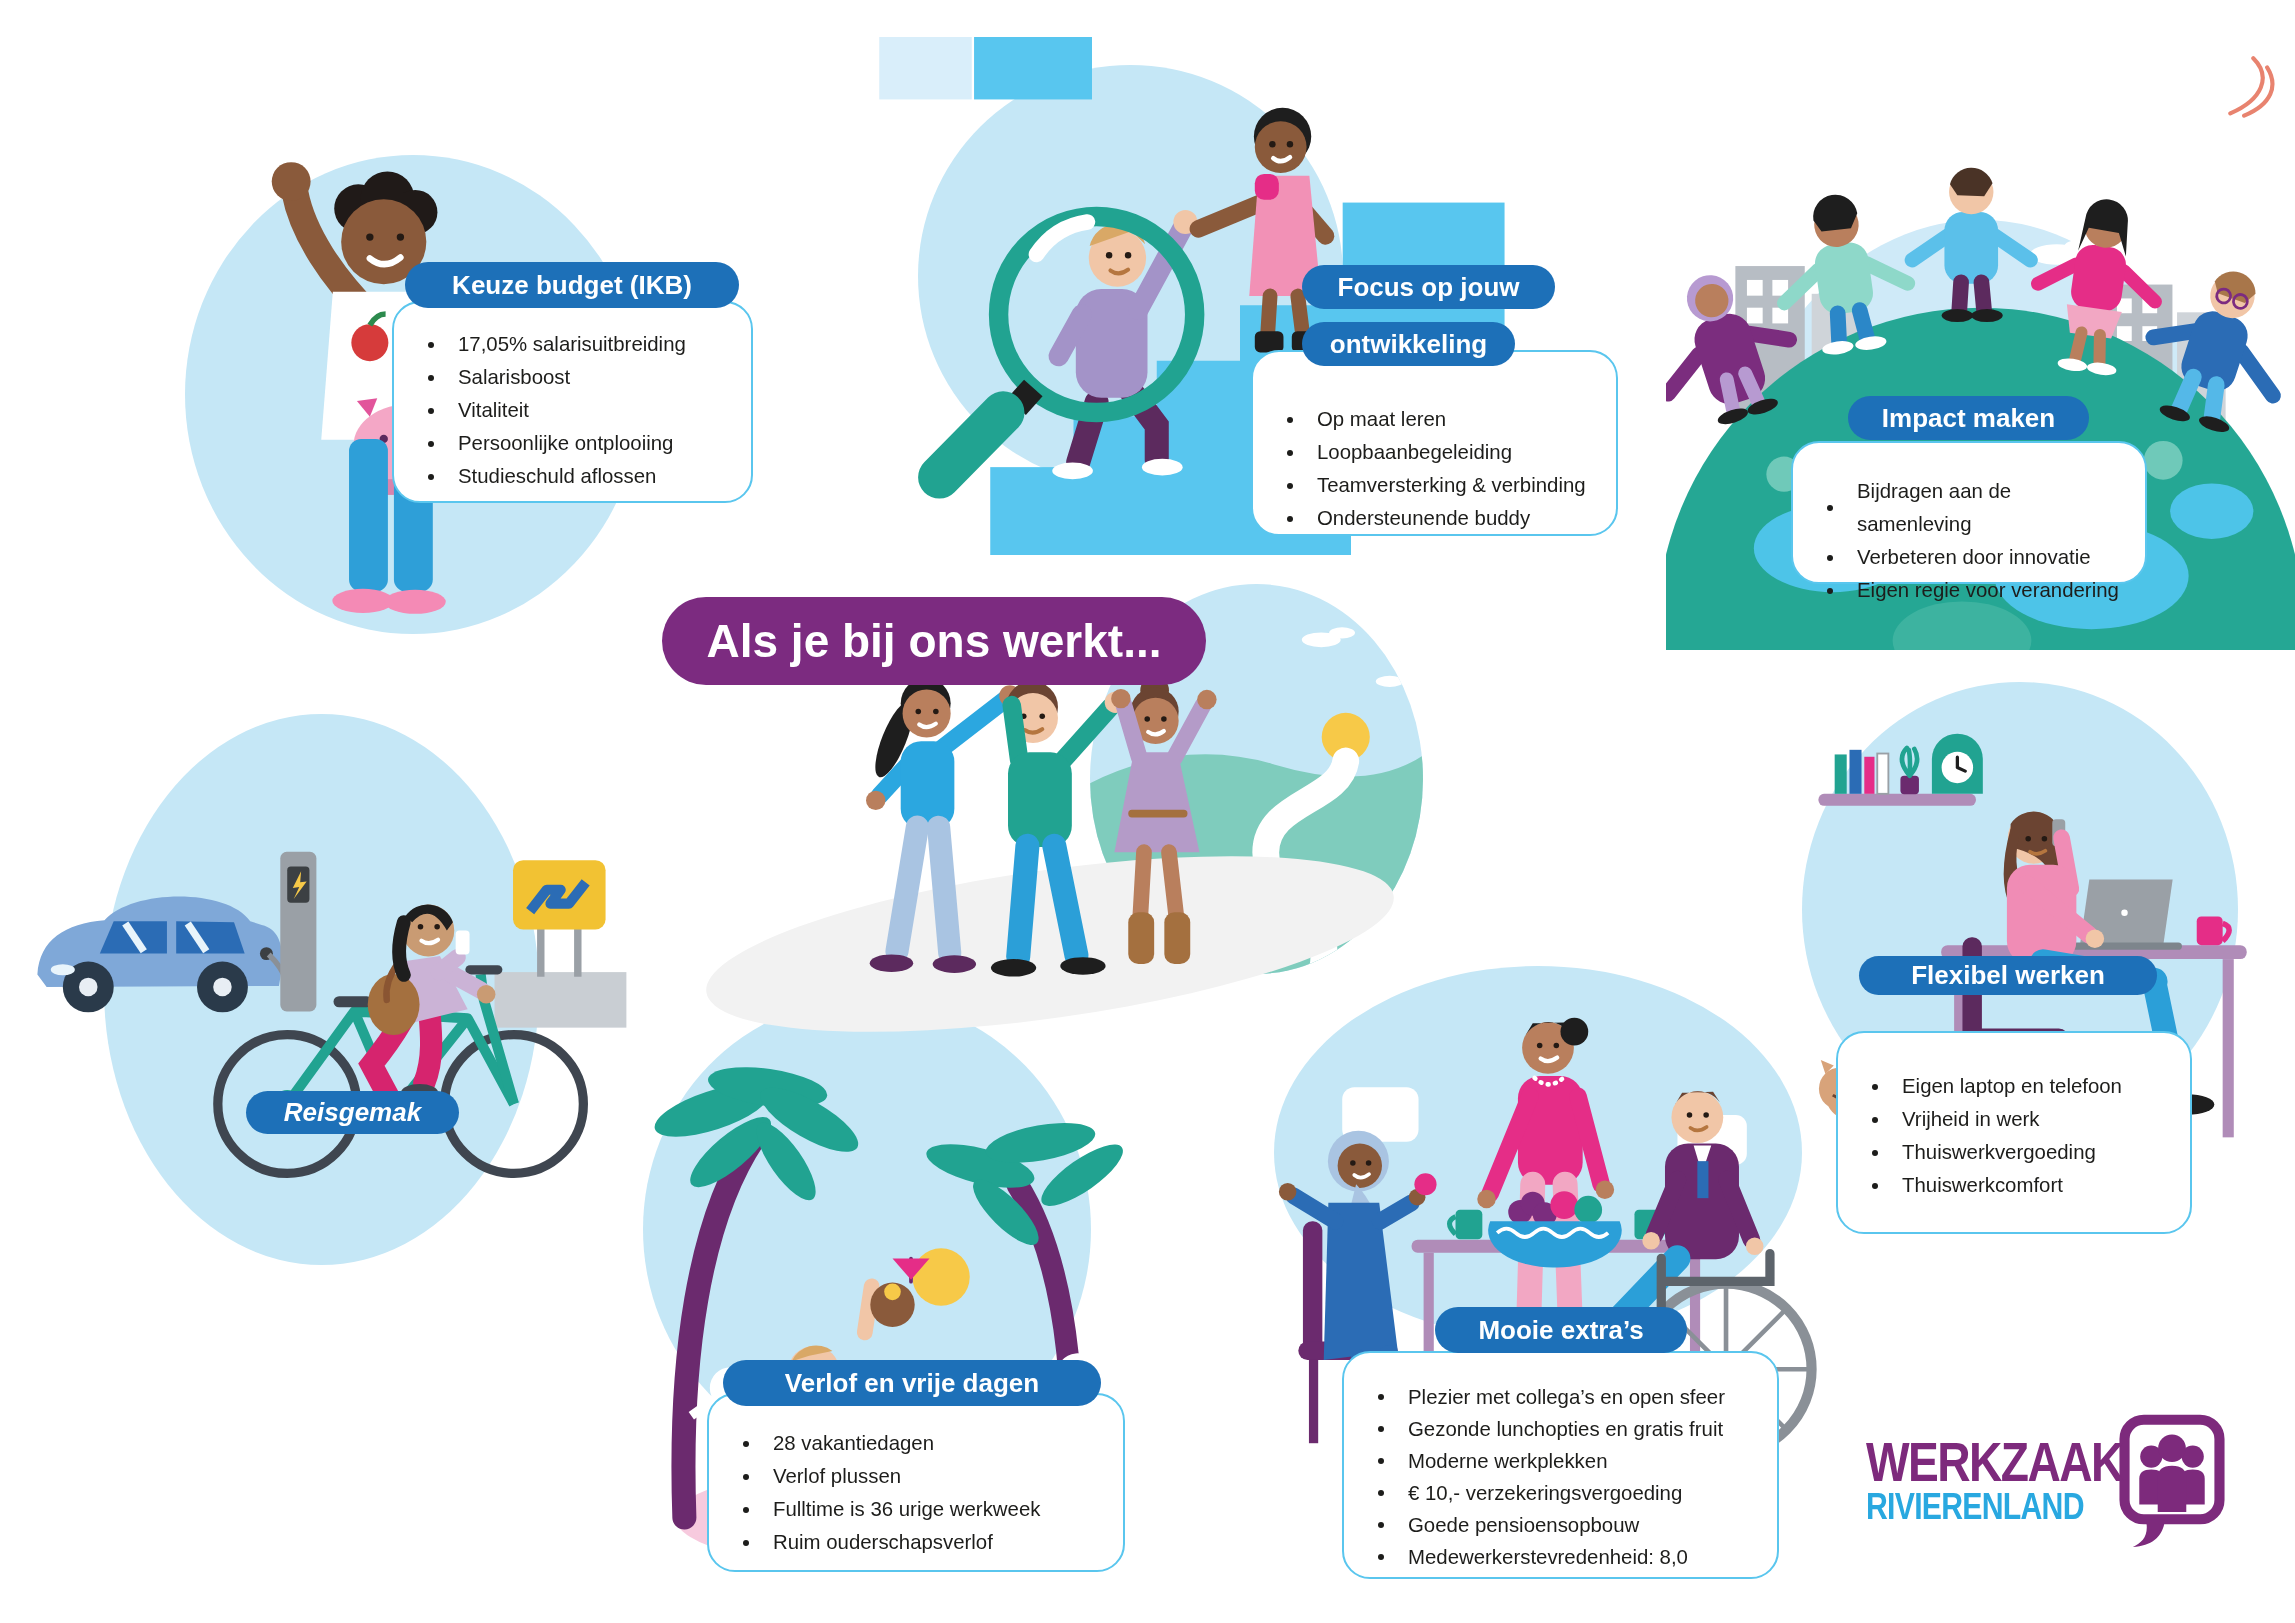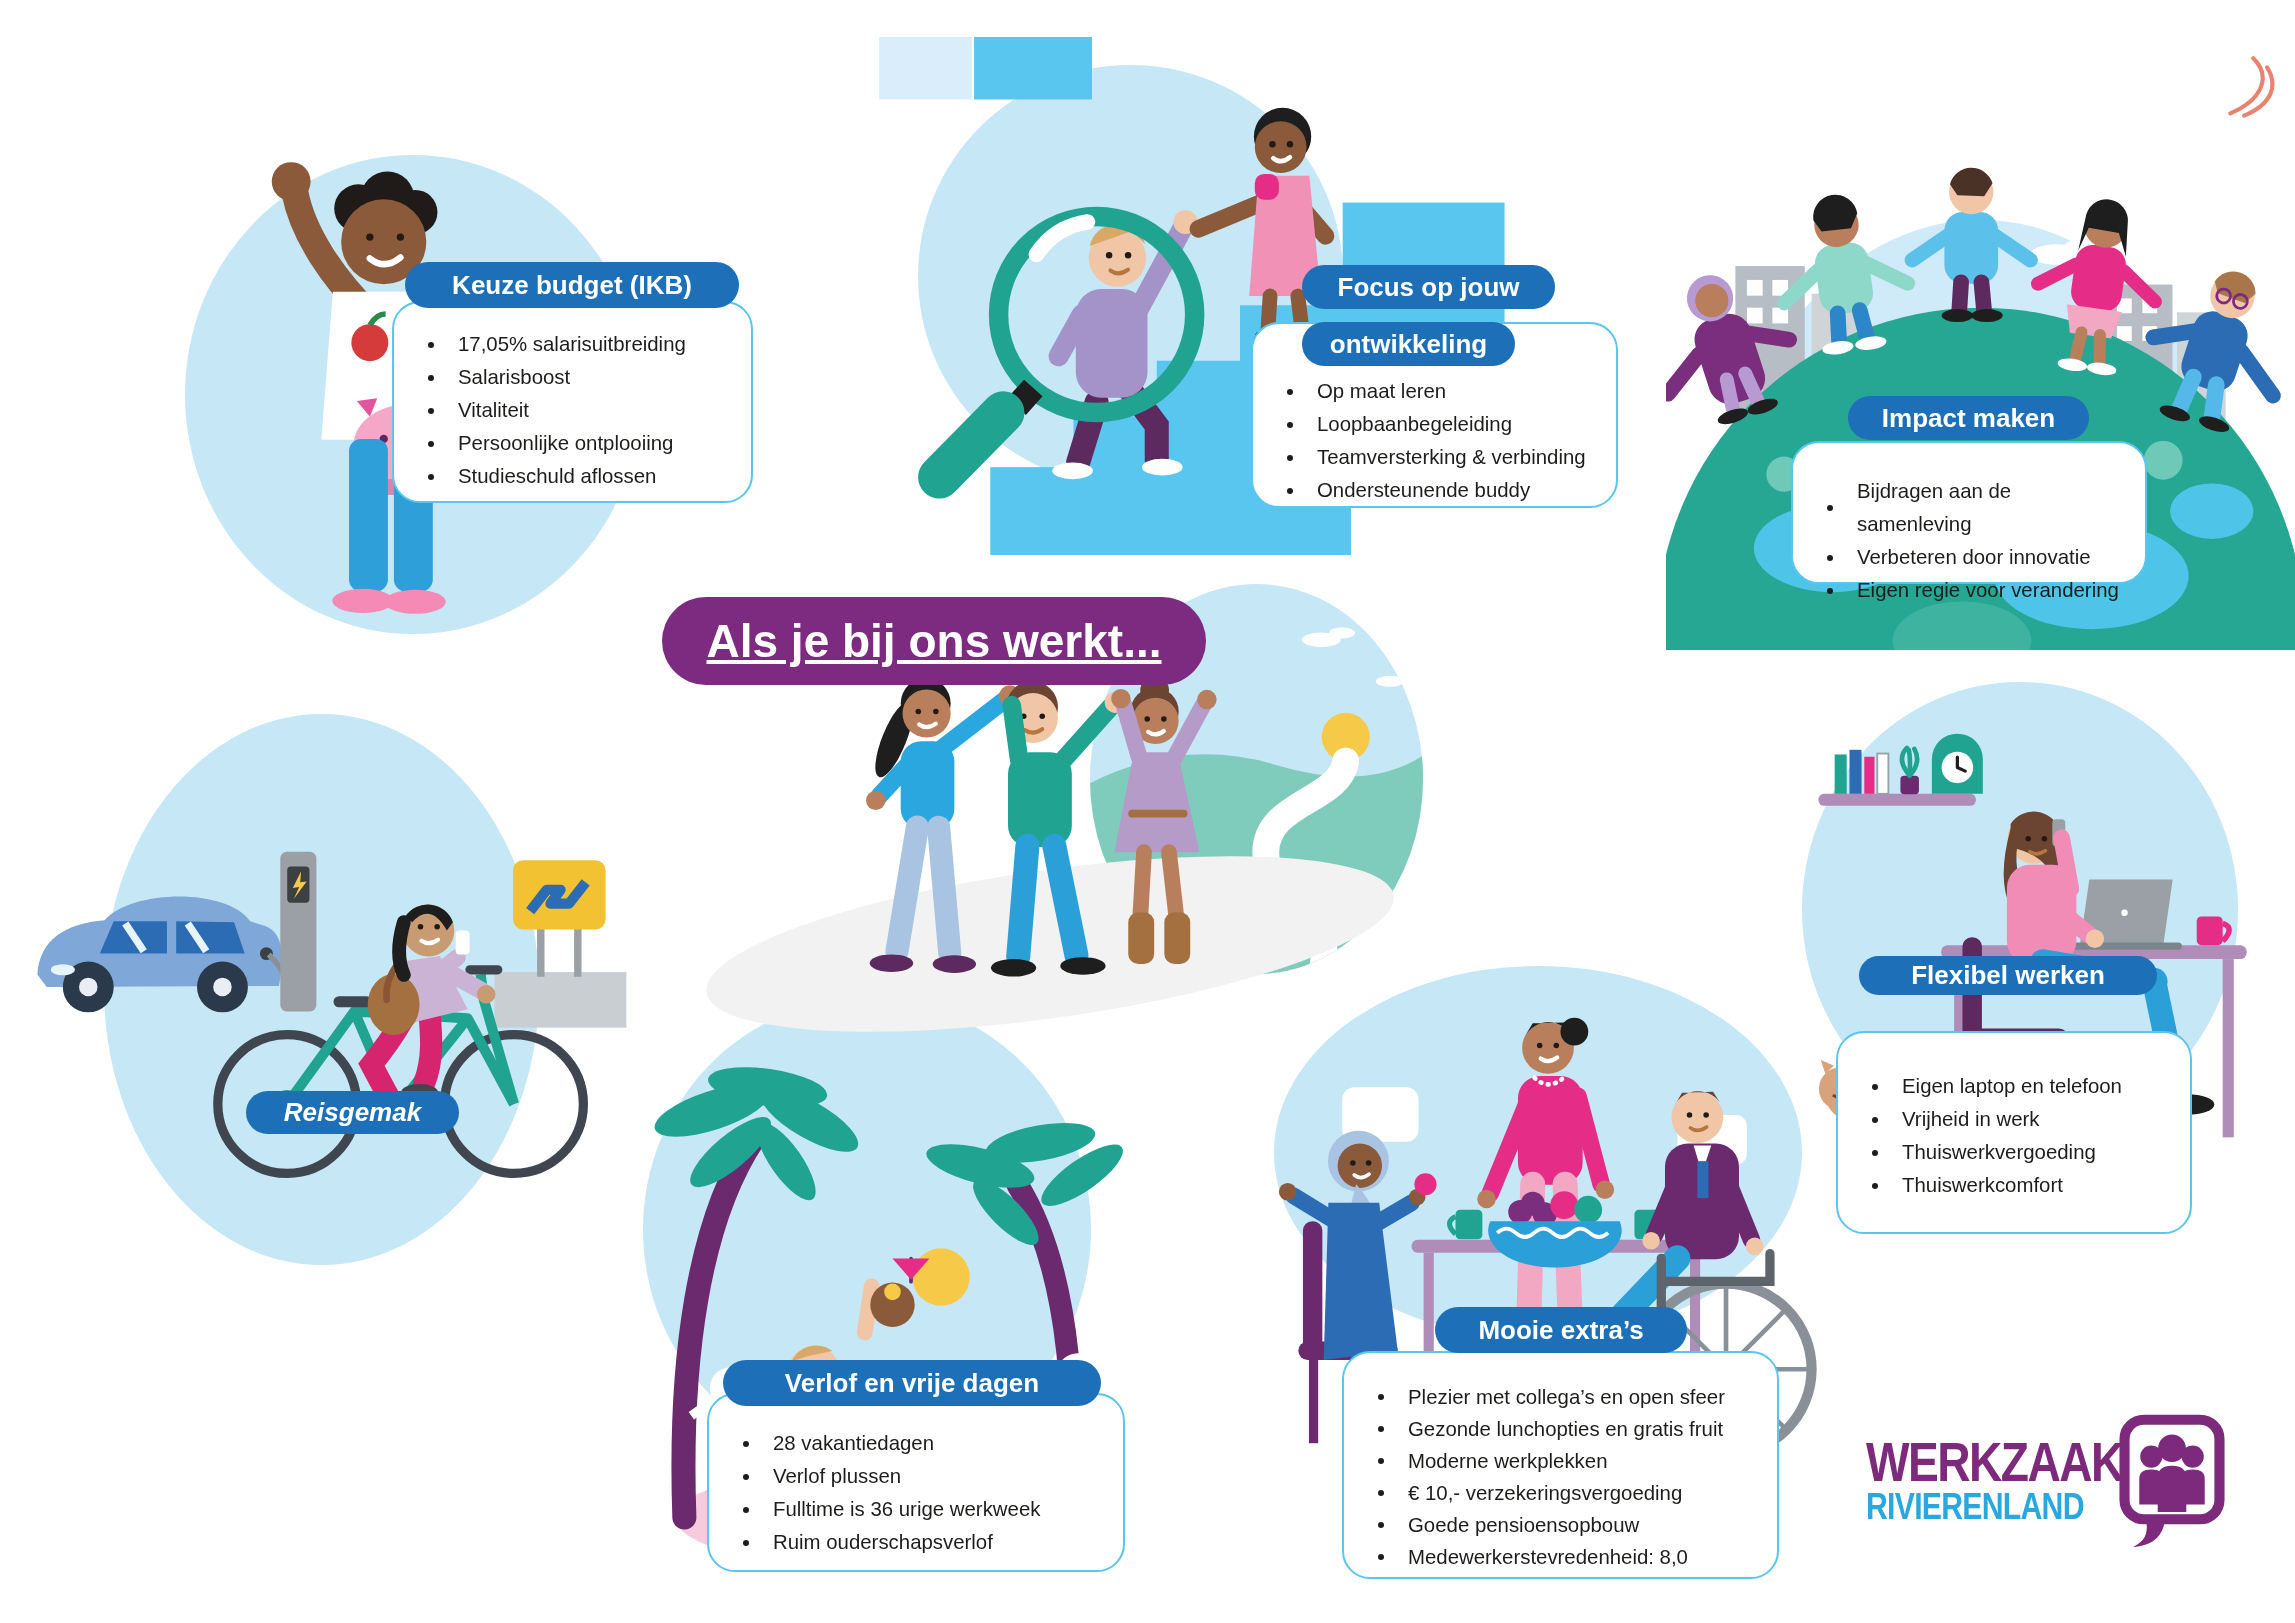--- a/index.html
+++ b/index.html
@@ -17,21 +17,21 @@
   .card li{position:relative;padding-left:36px;font-size:20.4px;line-height:33px;color:var(--text-dark);}
   .card.tight li{line-height:32px;}
   .dot{position:absolute;left:5.6px;top:50%;transform:translateY(-50%);width:6px;height:6px;
        background:var(--text-dark);border-radius:50%;}
 
   .pill{position:absolute;background:var(--pill-blue);color:#fff;font-weight:bold;
         display:flex;align-items:center;justify-content:center;border-radius:25.4px;
         font-size:26px;z-index:6;white-space:nowrap;}
   .main-pill{position:absolute;background:var(--accent-purple);color:#fff;font-weight:bold;
         display:flex;align-items:center;justify-content:center;border-radius:44px;
-        font-size:46px;z-index:6;white-space:nowrap;text-decoration:underline;}
+        font-size:46px;z-index:6;white-space:nowrap;}
 
   .logo-top{position:absolute;color:var(--logo-purple);font-weight:900;font-size:55px;
         letter-spacing:-1.9px;transform:scaleX(.84);transform-origin:left top;z-index:6;}
   .logo-bottom{position:absolute;color:var(--logo-blue);font-weight:900;font-size:36px;
         letter-spacing:-0.9px;transform:scaleX(.84);transform-origin:left top;z-index:6;}
   svg{position:absolute;left:0;top:0;}
 </style>
 </head>
 <body>
 
@@ -544,21 +544,21 @@
   <div class="card" style="left:392px;top:301px;width:361px;height:202px;padding-top:25.4px;">
     <ul>
       <li><span class="dot"></span><span>17,05% salarisuitbreiding</span></li>
       <li><span class="dot"></span><span>Salarisboost</span></li>
       <li><span class="dot"></span><span>Vitaliteit</span></li>
       <li><span class="dot"></span><span>Persoonlijke ontplooiing</span></li>
       <li><span class="dot"></span><span>Studieschuld aflossen</span></li>
     </ul>
   </div>
 
-  <div class="card" style="left:1251px;top:322px;width:367px;height:186px;padding-top:51px;">
+  <div class="card" style="left:1251px;top:350px;width:367px;height:186px;padding-top:51px;">
     <ul>
       <li><span class="dot"></span><span>Op maat leren</span></li>
       <li><span class="dot"></span><span>Loopbaanbegeleiding</span></li>
       <li><span class="dot"></span><span>Teamversterking &amp; verbinding</span></li>
       <li><span class="dot"></span><span>Ondersteunende buddy</span></li>
     </ul>
   </div>
 
   <div class="card" style="left:1791px;top:441px;width:356px;height:143px;padding-top:32px;">
     <ul>

